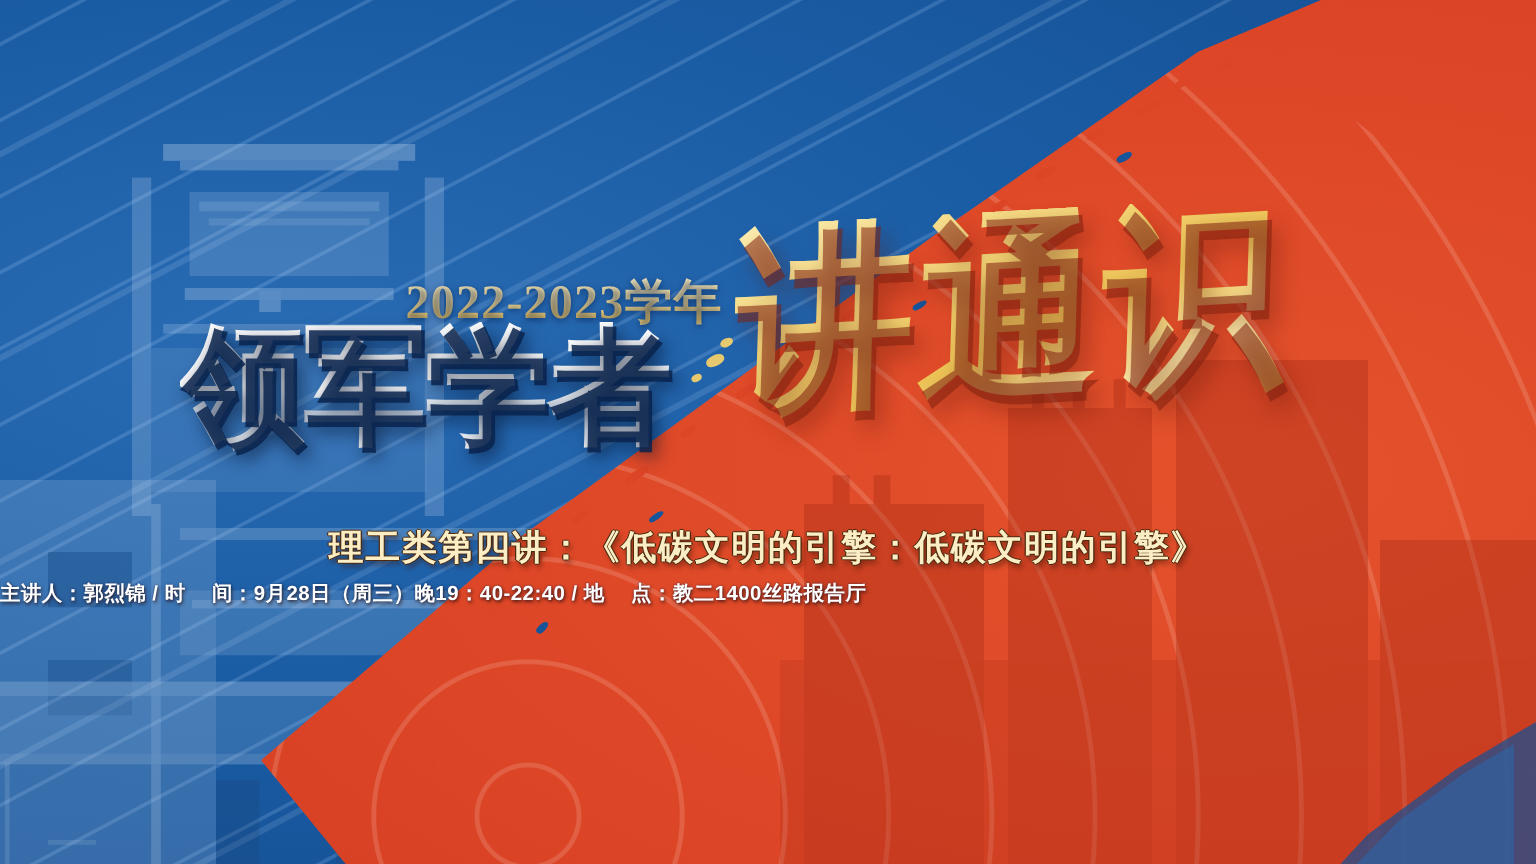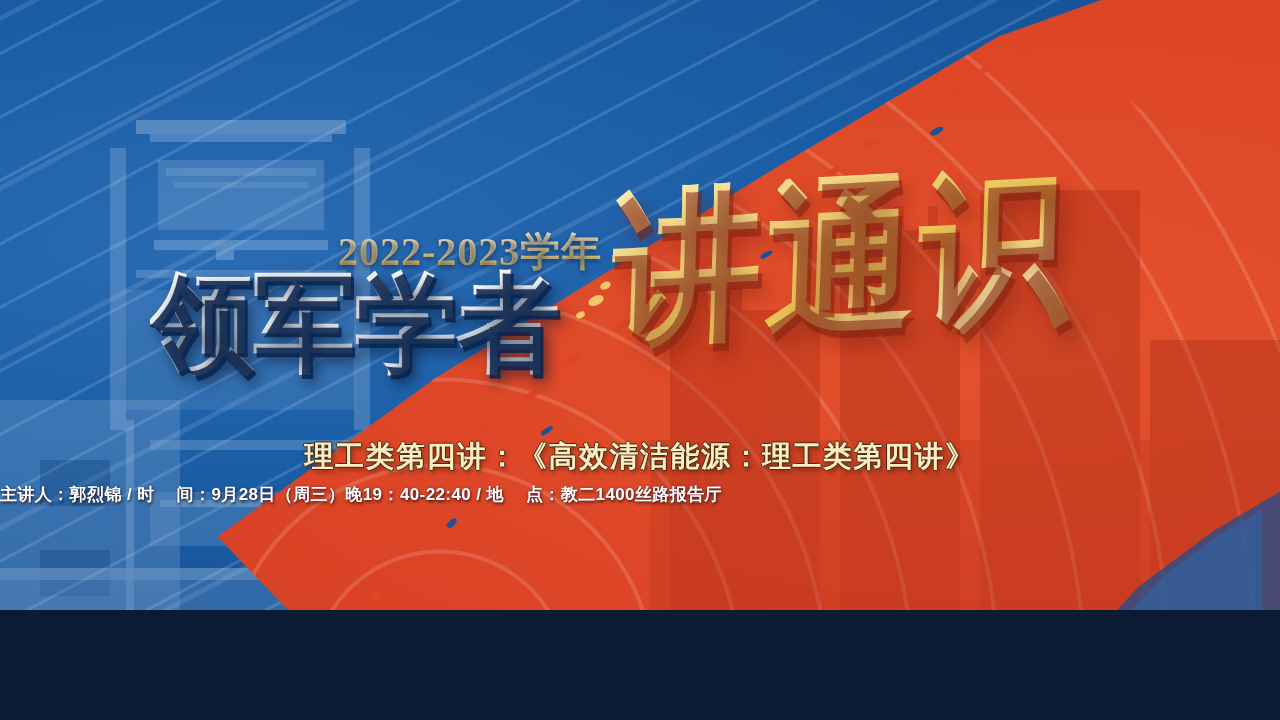--- a/index.html
+++ b/index.html
@@ -1,21 +1,21 @@
 <!DOCTYPE html>
 <html lang="zh"><head>
 <meta charset="utf-8">
 <title>领军学者讲通识</title>
 <style>
   html,body{margin:0;padding:0;background:#0b1b33;}
   *{box-sizing:border-box;}
 
   #poster{
     position:relative;
-    width:1280px;height:610px;
+    width:1280px;height:720px;
     overflow:hidden;
     font-family:"Liberation Sans","DejaVu Sans",sans-serif;
     background:#a21caf;
     user-select:none;
   }
 
   
   .layer{position:absolute;inset:0;}
 
   .blue-base{
@@ -276,21 +276,21 @@
     <div class="year">2022-2023学年</div>
 
     <div class="lead">领军学者</div>
 
     <div class="brush">讲通识</div>
 
     <i class="fleck" style="left:588px;top:296px;width:16px;height:9px;transform:rotate(-26deg);"></i>
     <i class="fleck" style="left:600px;top:282px;width:11px;height:7px;transform:rotate(-26deg);"></i>
     <i class="fleck" style="left:576px;top:312px;width:9px;height:6px;transform:rotate(-26deg);"></i>
 
-    <div class="lecture-title">理工类第四讲：《高效清洁能源：理工类第四讲》</div>
+    <div class="lecture-title">理工类第四讲：《低碳文明的引擎：低碳文明的引擎》</div>
 
     <div class="meta">
       <span>主讲人：</span><span>郭烈锦</span>
       <span>/</span>
       <span>时</span><span class="sp"></span><span>间：</span><span>9月28日（周三）晚19：40-22:40</span>
       <span>/</span>
       <span>地</span><span class="sp"></span><span>点：</span><span>教二1400丝路报告厅</span>
     </div>
 
   </div>

